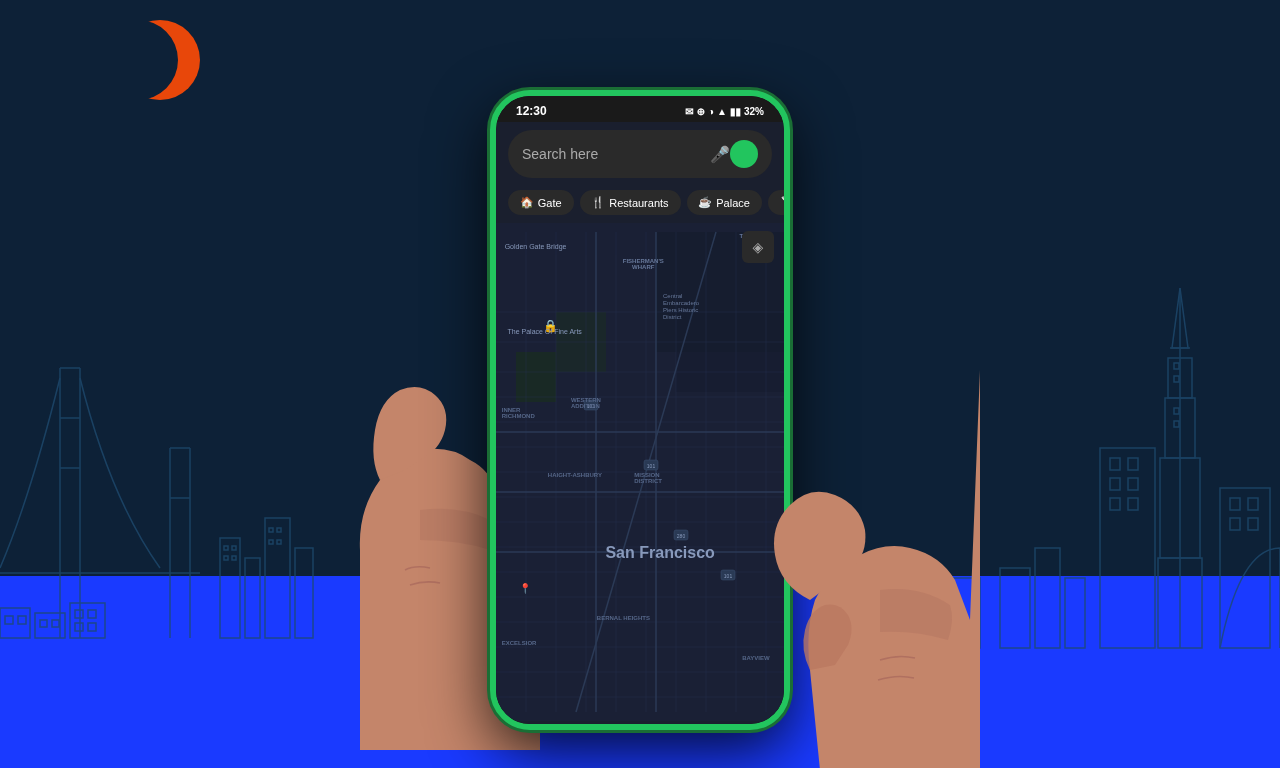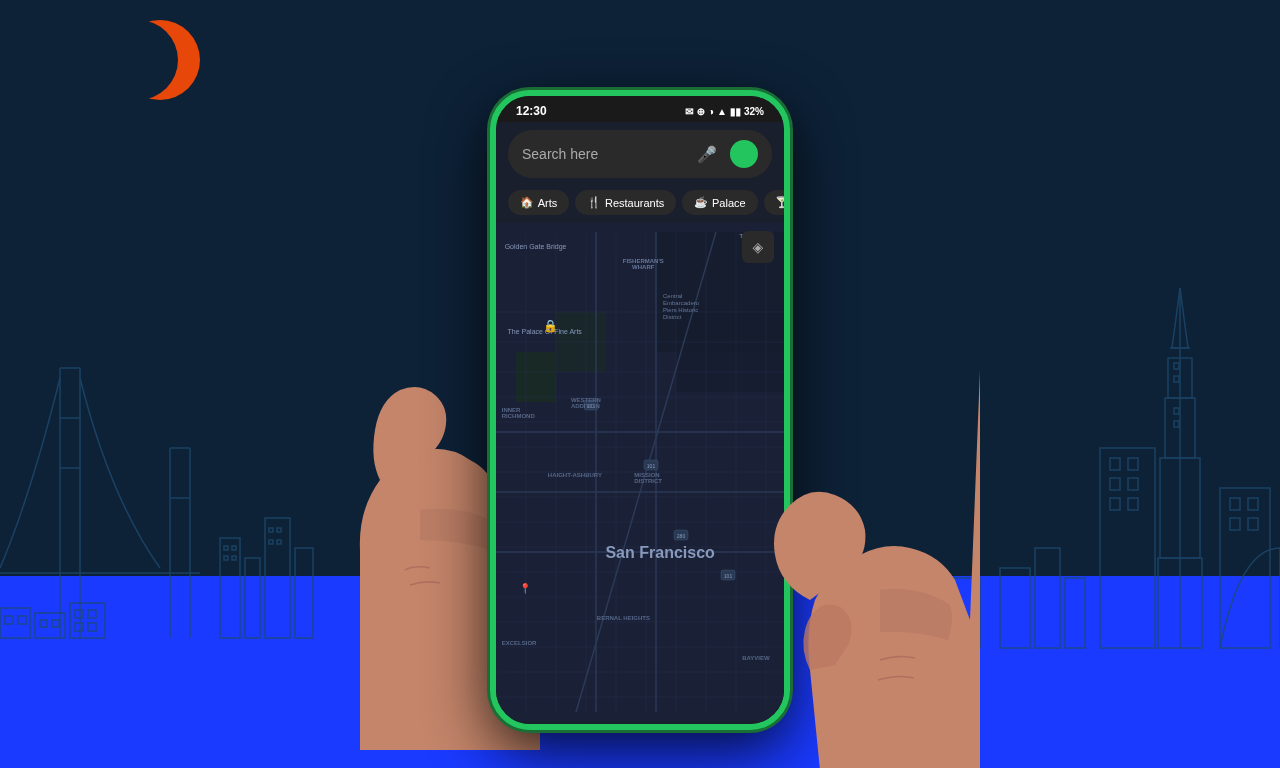--- a/index.html
+++ b/index.html
@@ -144,21 +144,21 @@
     }
 
     
     .search-bar {
       margin: 8px 12px;
       background: #2a2a2a;
       border-radius: 24px;
       padding: 10px 14px;
       display: flex;
       align-items: center;
-      gap: 13px;
+      gap: 0;
     }
 
     .search-text {
       flex: 1;
       color: #aaa;
       font-size: 14px;
     }
 
     .mic-icon {
       color: #aaa;
@@ -375,21 +375,21 @@
 
       <div class="search-bar">
         <span class="search-text">Search here</span>
         <span class="mic-icon">🎤</span>
         <div class="green-dot"></div>
       </div>
 
       <div class="chips">
         <div class="chip">
           <span>🏠</span>
-          <span>Arts</span>
+          <span>Gate</span>
         </div>
         <div class="chip">
           <span>🍴</span>
           <span>Restaurants</span>
         </div>
         <div class="chip">
           <span>☕</span>
           <span>Palace</span>
         </div>
         <div class="chip">

